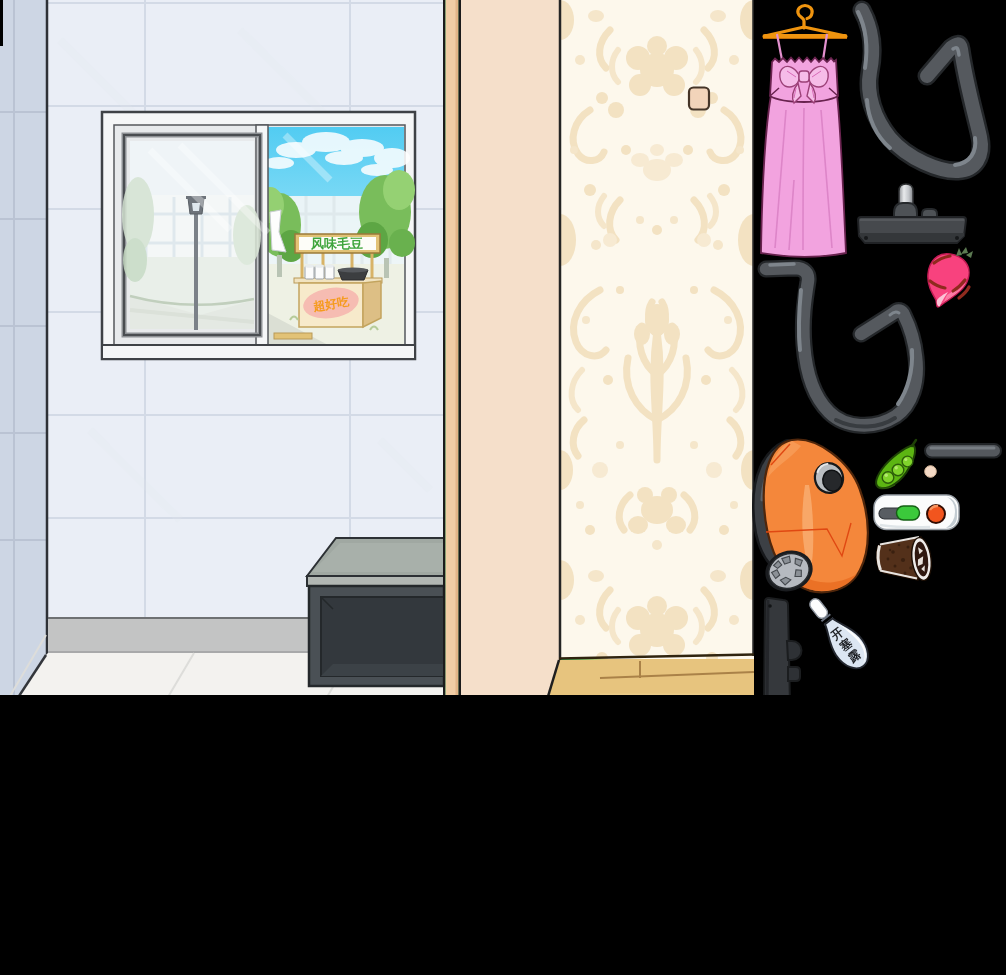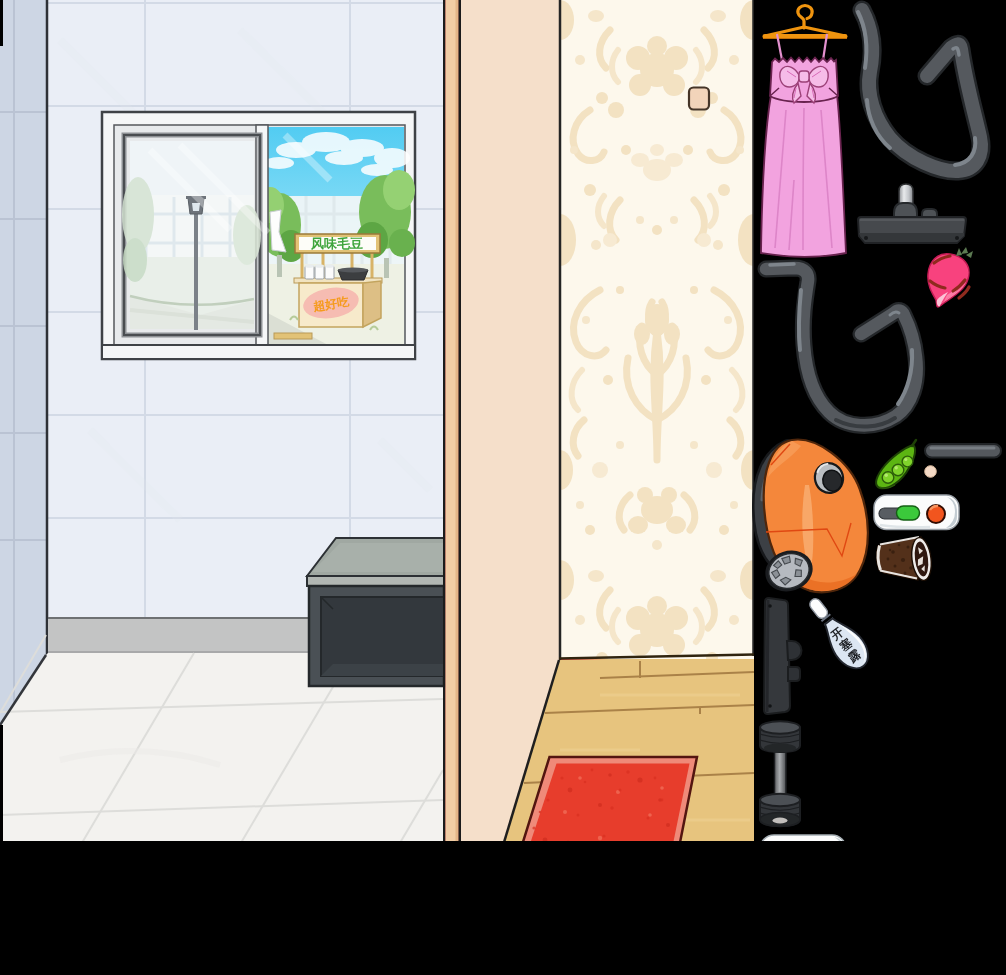--- a/index.html
+++ b/index.html
@@ -1,16 +1,16 @@
 <!DOCTYPE html>
 <html><head>
 <meta charset="utf-8">
 <style>
   html,body{margin:0;padding:0;background:#000;}
-  #stage{position:relative;width:1006px;height:841px;background:#ef4444;overflow:hidden;font-family:"Liberation Sans",sans-serif;}
+  #stage{position:relative;width:1006px;height:695px;background:#22c55e;overflow:hidden;font-family:"Liberation Sans",sans-serif;}
   svg{display:block;}
 </style>
 </head>
 <body>
 <div id="stage">
 <svg width="1006" height="975" viewBox="0 0 1006 975">
 <defs>
   <linearGradient id="skyG" x1="0" y1="0" x2="0" y2="1">
     <stop offset="0" stop-color="#52ccf2"></stop>
           <stop offset="0.5" stop-color="#8edff7"></stop>

